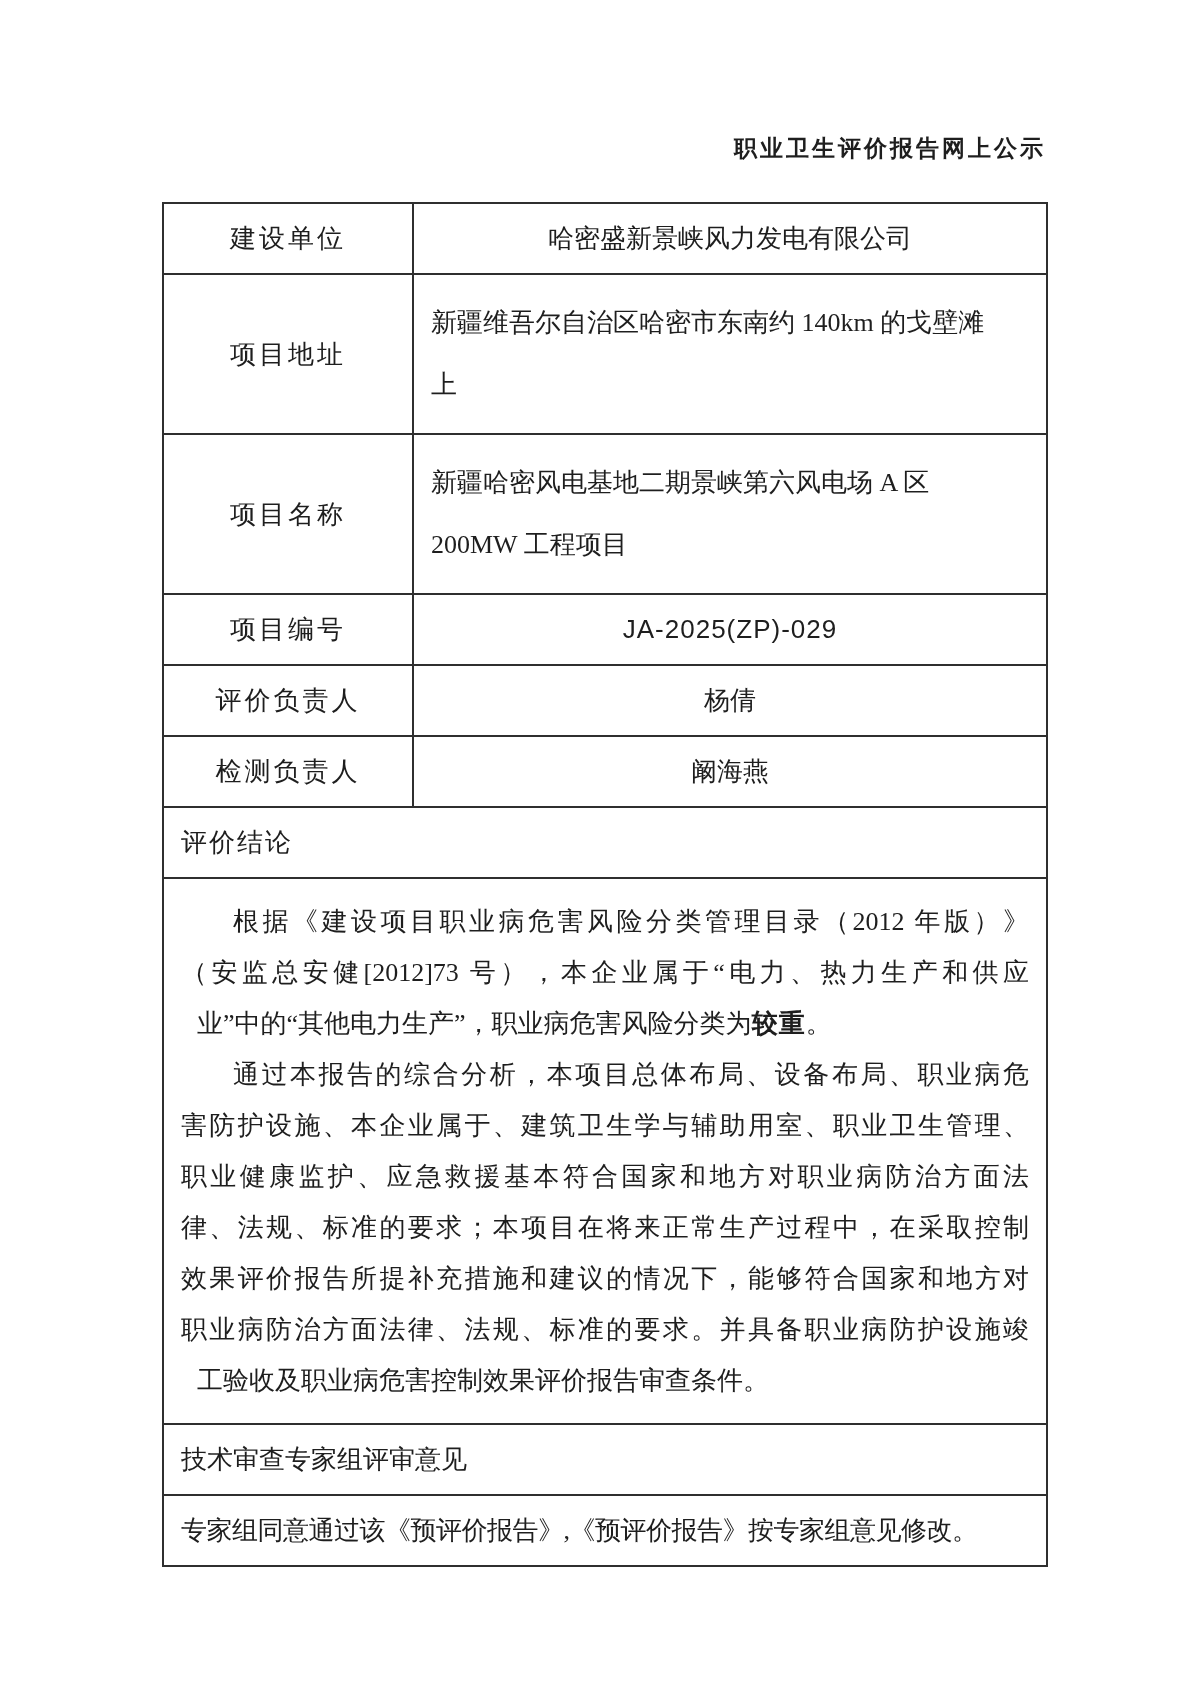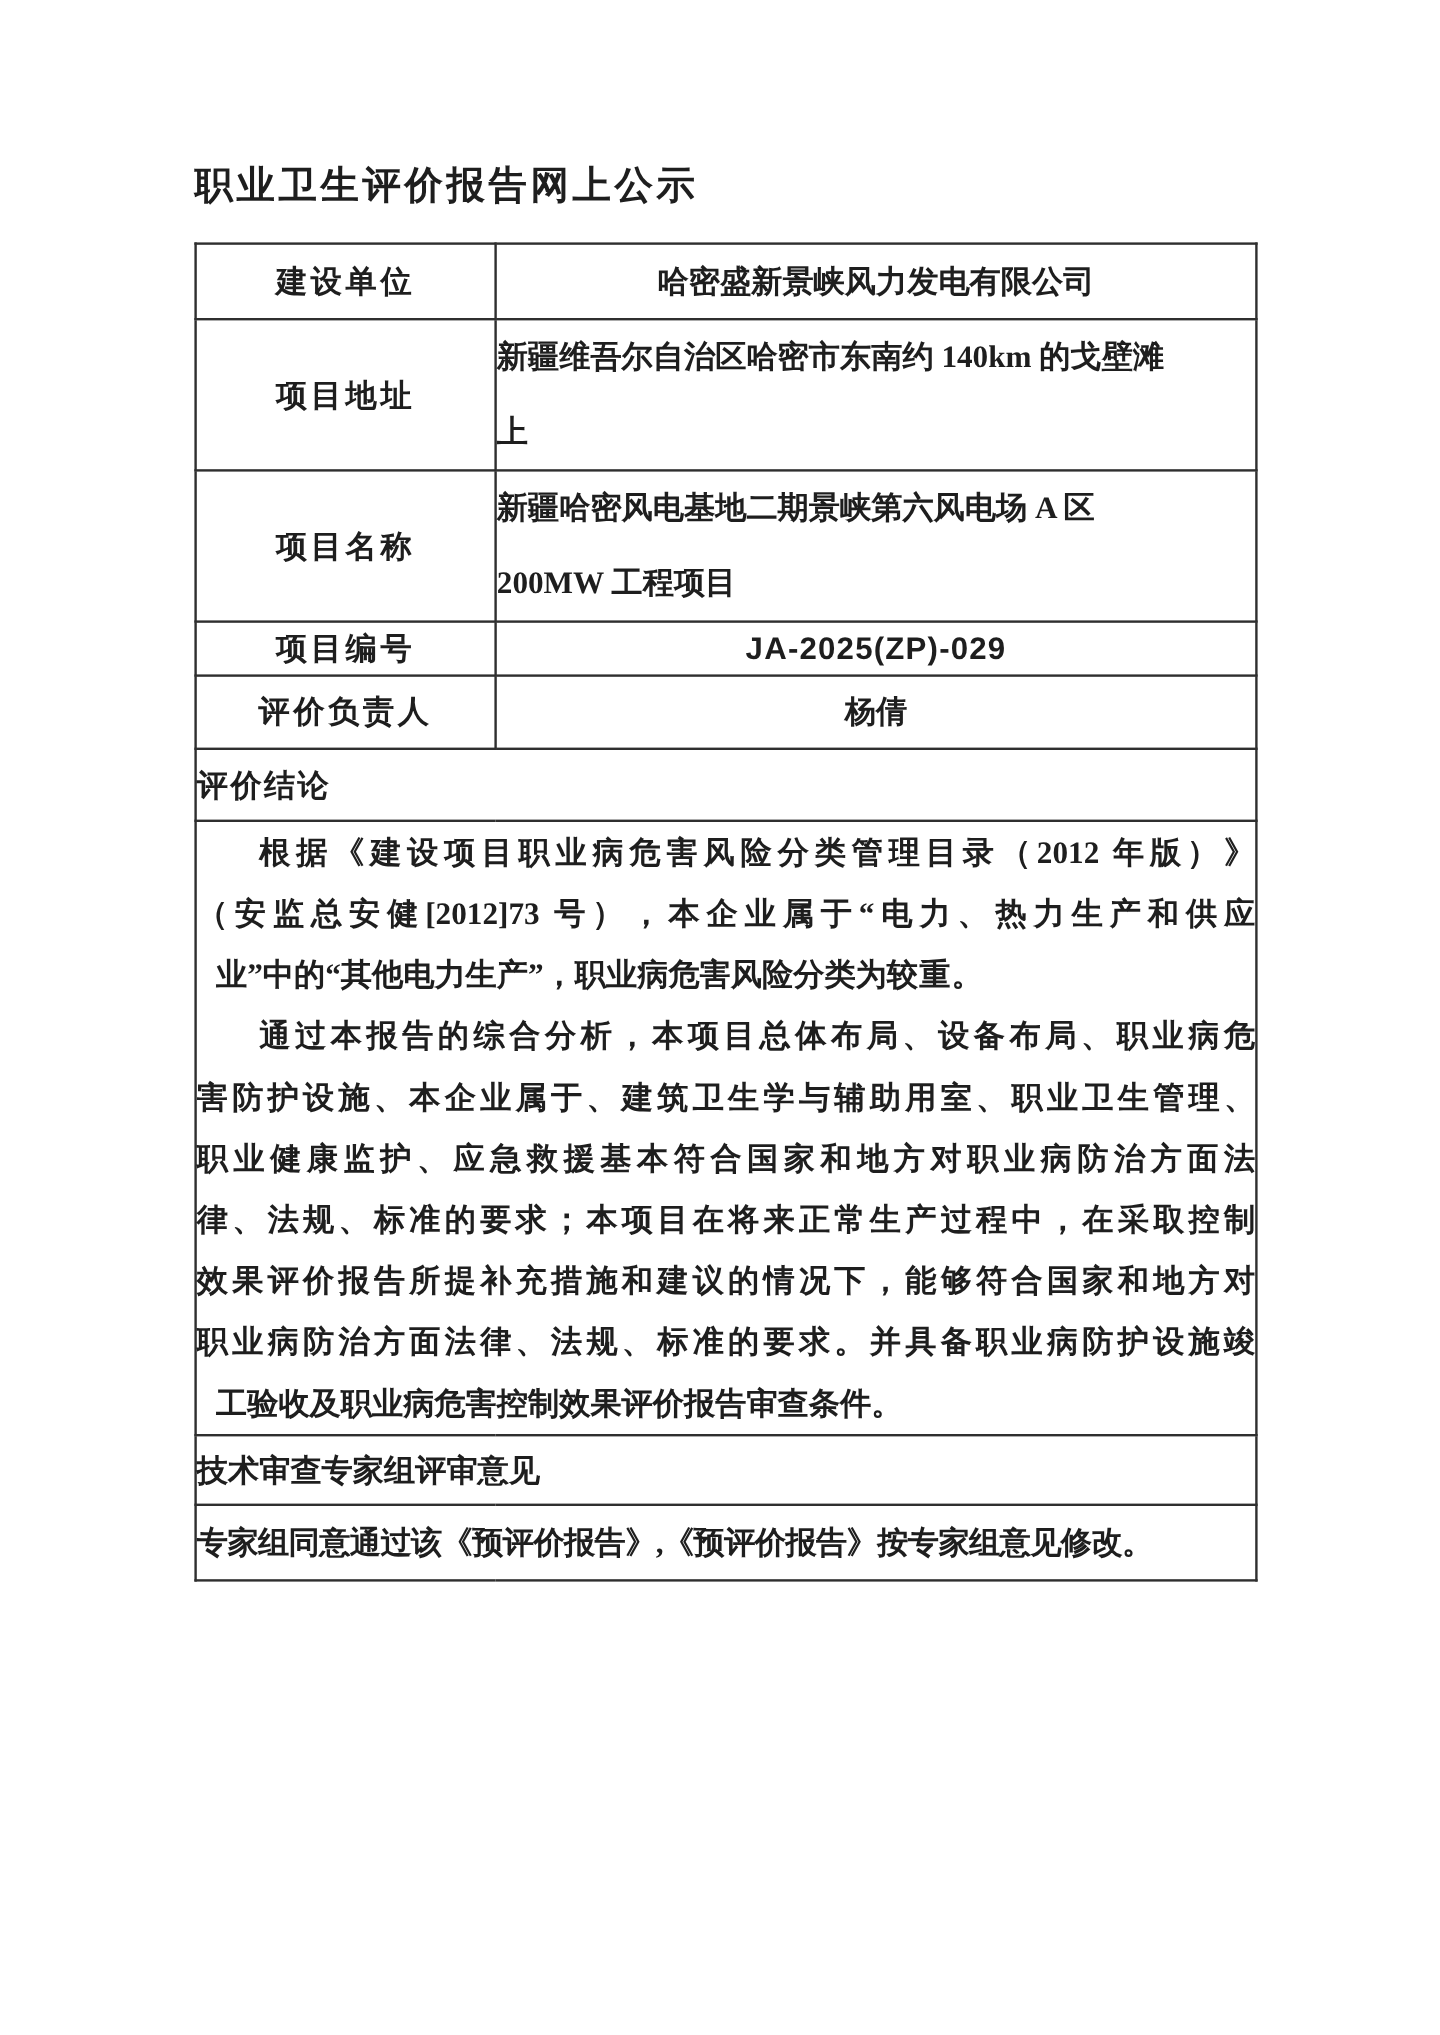--- a/index.html
+++ b/index.html
@@ -13,40 +13,39 @@
     height: 1696px;
     font-family: "Liberation Serif", "DejaVu Serif", serif;
     color: #1e1e1e;
     overflow: hidden;
   }
   .page-title {
     position: absolute;
     left: 162px;
     top: 133px;
     width: 884px;
-    text-align: left;
-    font-size: 32px;
+    text-align: right;
+    font-size: 23px;
     font-weight: bold;
     letter-spacing: 3px;
     white-space: nowrap;
   }
   table.doc {
     position: absolute;
     left: 162px;
     top: 202px;
     width: 884px;
     border-collapse: collapse;
     table-layout: fixed;
   }
   table.doc td {
     border: 2px solid #2f2f2f;
     font-size: 26px;
-    padding: 0;
+    padding: 17px;
     vertical-align: middle;
-    font-weight: bold;
   }
   .label-cell {
     text-align: center;
     letter-spacing: 3px;
   }
   .value-center { text-align: center; }
   .value-left  { padding-left: 12px; padding-right: 10px; }
   .two-line .vline { line-height: 62px; white-space: nowrap; }
   .num-cell {
     font-family: "Liberation Sans", "DejaVu Sans", sans-serif;
@@ -107,20 +106,24 @@
   <tr style="height:45px">
     <td class="label-cell">项目编号</td>
     <td class="num-cell">JA-2025(ZP)-029</td>
   </tr>
 
   <tr style="height:61px">
     <td class="label-cell">评价负责人</td>
     <td class="value-center">杨倩</td>
   </tr>
 
+  <tr style="height:63px">
+    <td class="label-cell">检测负责人</td>
+    <td class="value-center">阚海燕</td>
+  </tr>
 
   <tr style="height:60px">
     <td colspan="2" class="section-label-cell">评价结论</td>
   </tr>
 
   <tr style="height:510px">
     <td colspan="2" class="conclusion-cell">
       <div class="c-line indent">根据《建设项目职业病危害风险分类管理目录（2012 年版）》</div>
       <div class="c-line">（安监总安健[2012]73 号），本企业属于“电力、热力生产和供应</div>
       <div class="c-line plain"><span>业”中的“其他电力生产”，职业病危害风险分类为</span><b>较重</b><span>。</span></div>

